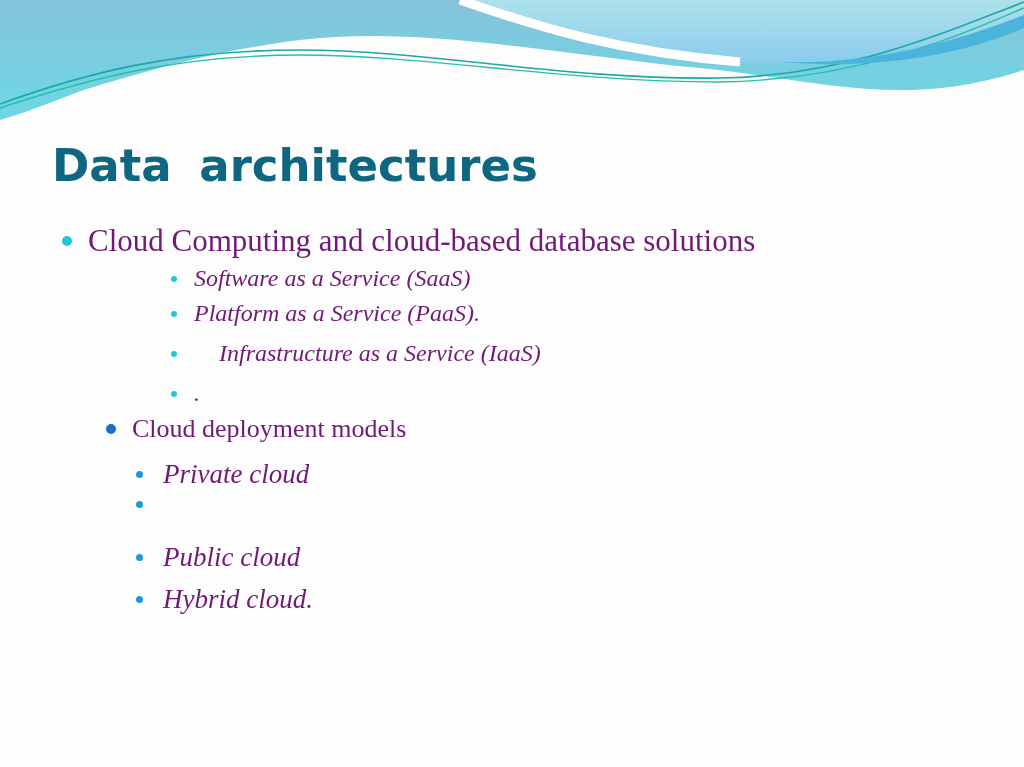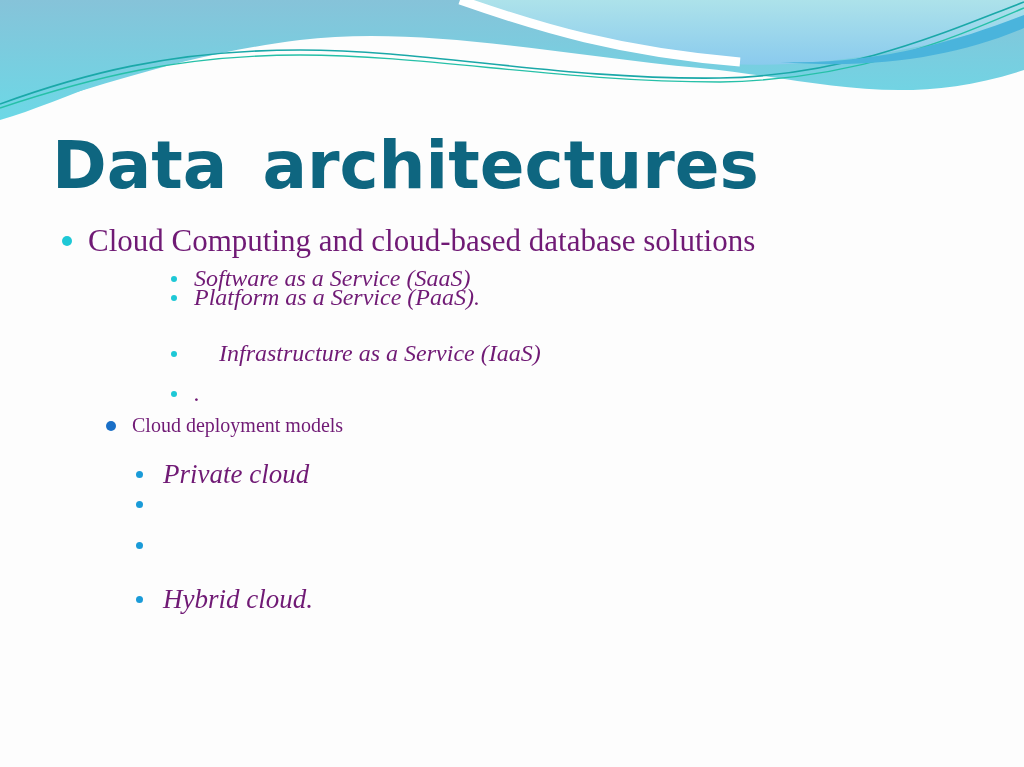--- a/index.html
+++ b/index.html
@@ -5,30 +5,30 @@
   html, body { margin: 0; padding: 0; }
   body {
     width: 1024px; height: 767px; overflow: hidden; position: relative;
     background: #fdfdfd;
     font-family: "Liberation Serif", serif;
   }
   .header-waves { position: absolute; left: 0; top: 0; width: 1024px; height: 120px; }
   .title {
     position: absolute; left: 52px; top: 128px;
     font-family: "DejaVu Sans", sans-serif; font-weight: bold;
-    font-size: 66px; letter-spacing: 0px; word-spacing: 12px;
+    font-size: 45px; letter-spacing: 0px; word-spacing: 12px;
     color: #0e6680; margin: 0; line-height: 76px;
   }
   .item { position: absolute; display: flex; align-items: center; color: #701a75; white-space: nowrap; }
   .bullet { border-radius: 50%; display: inline-block; flex: none; }
   .lvl1 { font-size: 31px; }
   .lvl1 .bullet { width: 10px; height: 10px; background: #1ec8d6; margin-right: 16px; }
   .lvl3 { font-size: 24px; font-style: italic; }
   .lvl3 .bullet { width: 6px; height: 6px; background: #1ec8d6; margin-right: 17px; }
-  .lvl2 { font-size: 20px; font-family: Liberation Serif, serif; }
+  .lvl2 { font-size: 26px; font-family: Liberation Serif, serif; }
   .lvl2 .bullet { width: 10px; height: 10px; background: #1a6fc7; margin-right: 16px; }
   .lvl2b { font-size: 27px; font-style: italic; }
   .lvl2b .bullet { width: 7px; height: 7px; background: #1a9bd8; margin-right: 20px; }
 </style>
 </head>
 <body>
 
 <svg class="header-waves" viewBox="0 0 1024 120" preserveAspectRatio="none">
   <defs>
     <linearGradient id="g1" x1="0" y1="0" x2="0" y2="1">
@@ -53,21 +53,21 @@
 
 <div class="item lvl1" style="left:62px; top:223px;">
   <span class="bullet"></span>
   <span>Cloud Computing and cloud-based database solutions</span>
 </div>
 
 <div class="item lvl3" style="left:171px; top:265px;">
   <span class="bullet"></span>
   <span>Software as a Service (SaaS)</span>
 </div>
-<div class="item lvl3" style="left:171px; top:284px;text-align:center;">
+<div class="item lvl3" style="left:171px; top:300px;text-align:center;">
   <span class="bullet"></span>
   <span>Platform as a Service (PaaS).</span>
 </div>
 <div class="item lvl3" style="left:171px; top:340px;gap:25px;">
   <span class="bullet"></span>
   <span>Infrastructure as a Service (IaaS)</span>
 </div>
 <div class="item lvl3" style="left:171px; top:380px;">
   <span class="bullet"></span>
   <span>.</span>
@@ -80,17 +80,18 @@
 
 <div class="item lvl2b" style="left:136px; top:459px;text-align:center;">
   <span class="bullet"></span>
   <span>Private cloud</span>
 </div>
 <div class="item lvl2b" style="left:136px; top:501px;">
   <span class="bullet"></span>
 </div>
 <div class="item lvl2b" style="left:136px; top:542px;">
   <span class="bullet"></span>
+  <span>Public cloud</span>
 </div>
 <div class="item lvl2b" style="left:136px; top:584px;">
   <span class="bullet"></span>
   <span>Hybrid cloud.</span>
 </div>
 
 </body></html>

